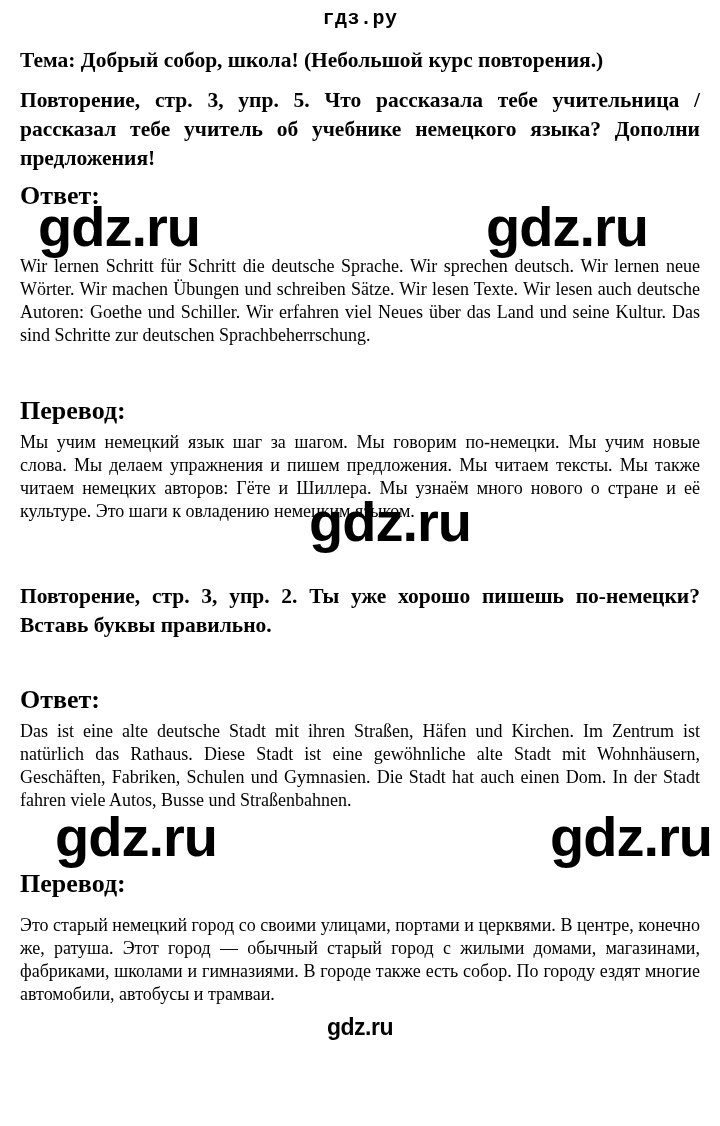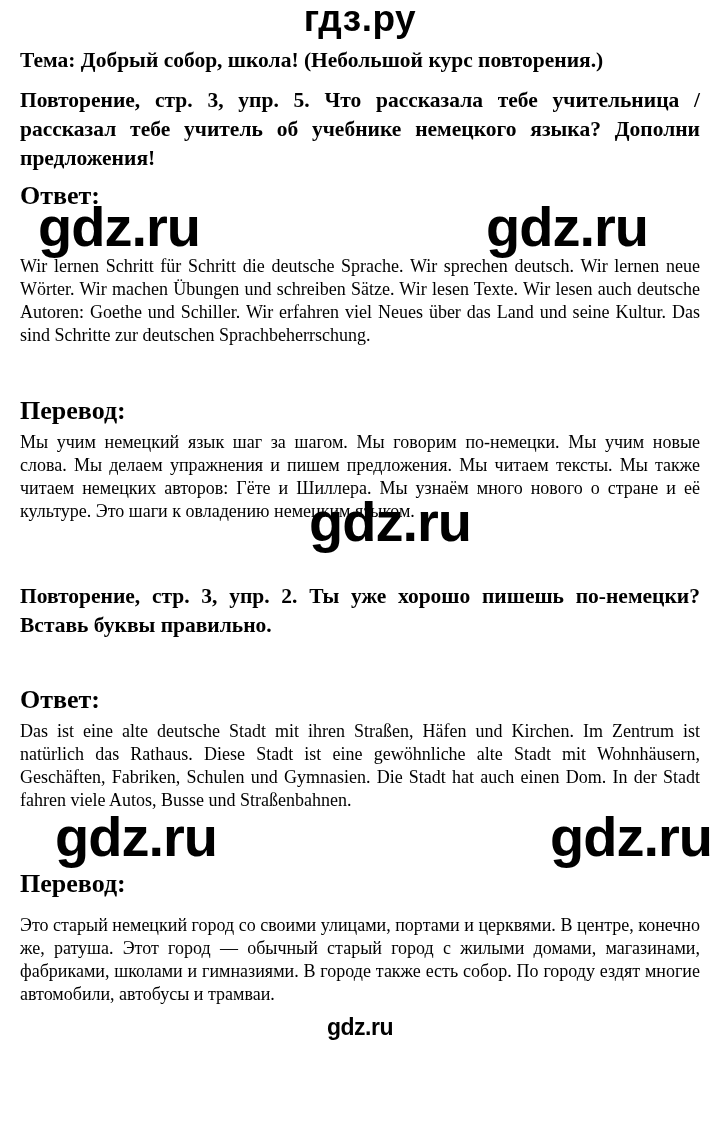--- a/index.html
+++ b/index.html
@@ -6,23 +6,23 @@
   body {
     width: 720px; height: 1126px;
     background: #ffffff; color: #000000;
     font-family: "Liberation Serif", serif;
     overflow: hidden;
   }
   .page { padding: 2px 20px 0 20px; }
 
   .brand {
     text-align: center;
-    font-family: Liberation Sans, sans-serif;
+    font-family: Liberation Mono, monospace;
     font-weight: 700;
-    font-size: 37px;
+    font-size: 20px;
     line-height: 33px;
     letter-spacing: 0.5px;
   }
 
   .h-topic {
     font-weight: 700;
     font-size: 21.5px;
     line-height: 26px;
     margin-top: 12px;
   }

